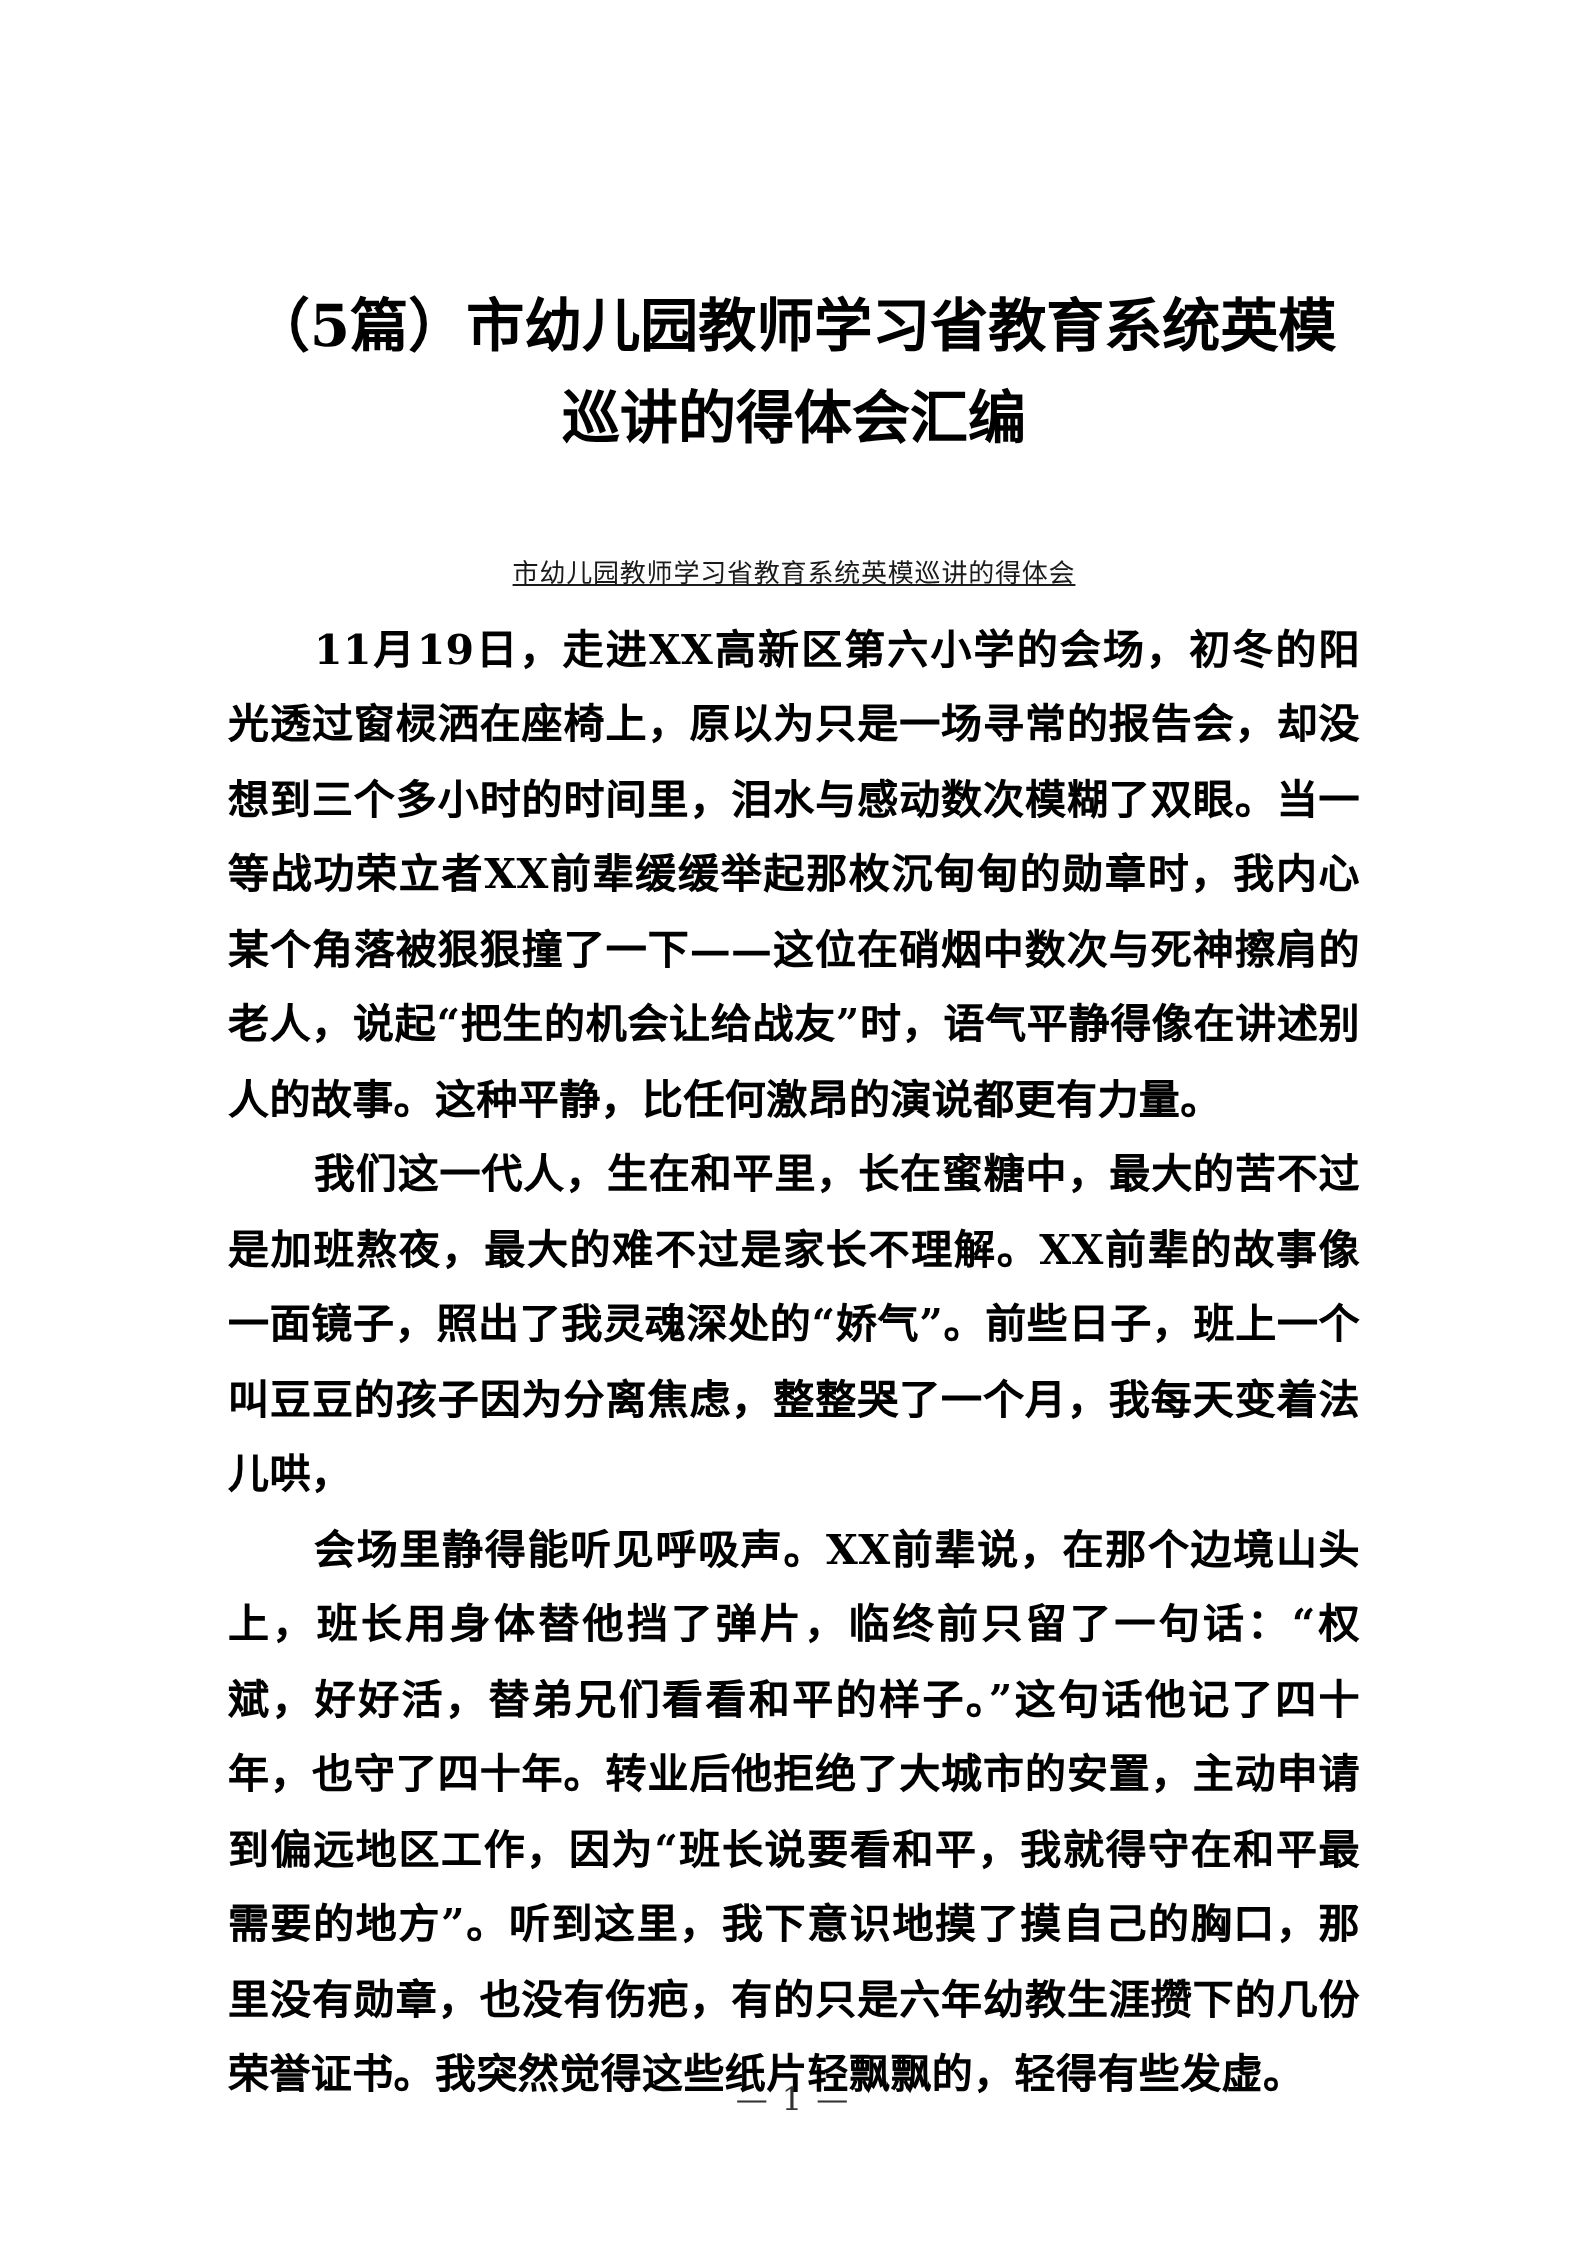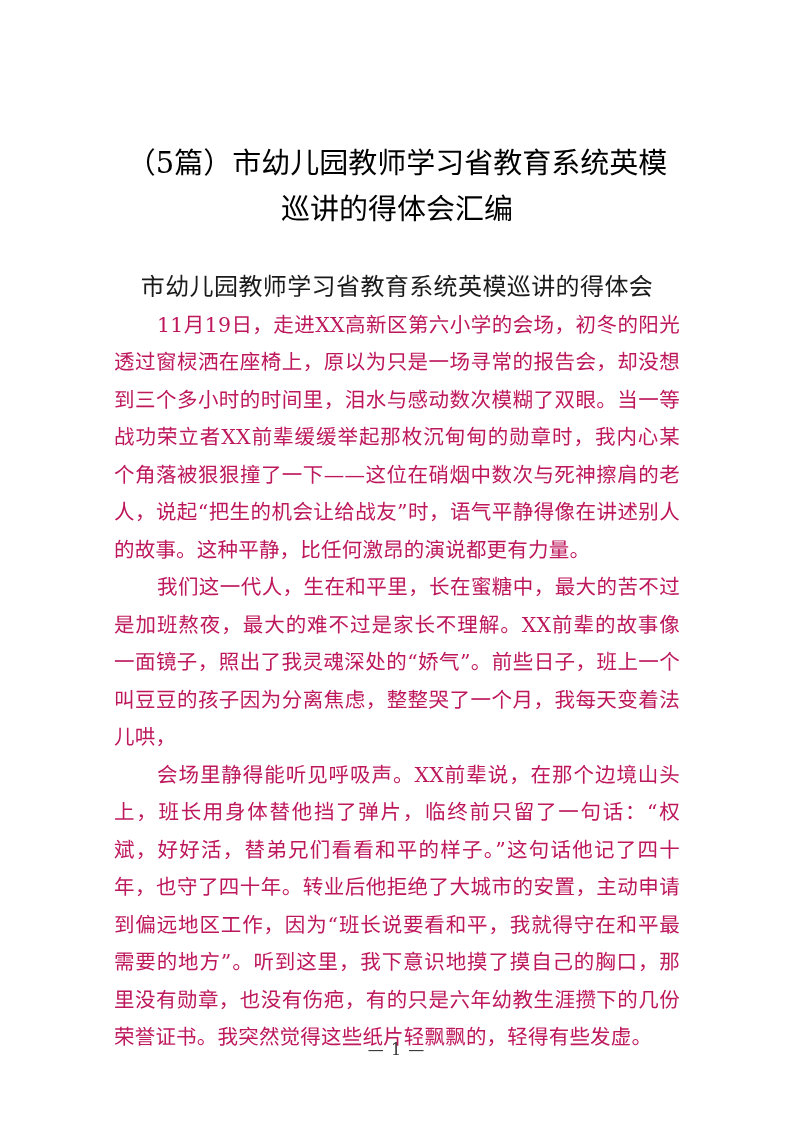--- a/index.html
+++ b/index.html
@@ -18,51 +18,53 @@
     box-sizing: border-box;
   }
   .content {
     position: absolute;
     left: 114px;
     top: 140px;
     width: 566px;
   }
   .doc-title {
     font-family: "DejaVu Serif", "Liberation Serif", serif;
-    font-weight: 400;
+    font-weight: 700;
     font-size: 29px;
     line-height: 46px;
     color: #000000;
     text-align: center;
     letter-spacing: 0px;
     margin: 0;
     padding: 0 6px;
   }
   .subtitle {
     font-family: "DejaVu Serif", "Liberation Serif", serif;
-    font-size: 24px;
+    font-size: 13px;
     line-height: 37.5px;
     color: #1a1a1a;
     text-align: center;
     margin: 0;
     padding-top: 37px;
     letter-spacing: 0.4px;
+    text-decoration: underline;
   }
   .para {
     font-family: "DejaVu Serif", "Liberation Serif", serif;
     font-size: 20.5px;
     line-height: 37.5px;
-    color: #be185d;
+    color: #000000;
     margin: 0;
     text-align: justify;
     text-align-last: left;
     text-justify: inter-character;
     text-indent: 43px;
     letter-spacing: 0.2px;
     word-break: break-all;
+    font-weight: bold;
   }
   .footer {
     position: absolute;
     left: 0;
     top: 1040px;
     width: 793px;
     text-align: center;
     font-family: "DejaVu Serif", "Liberation Serif", serif;
     font-size: 16px;
     color: #333333;

